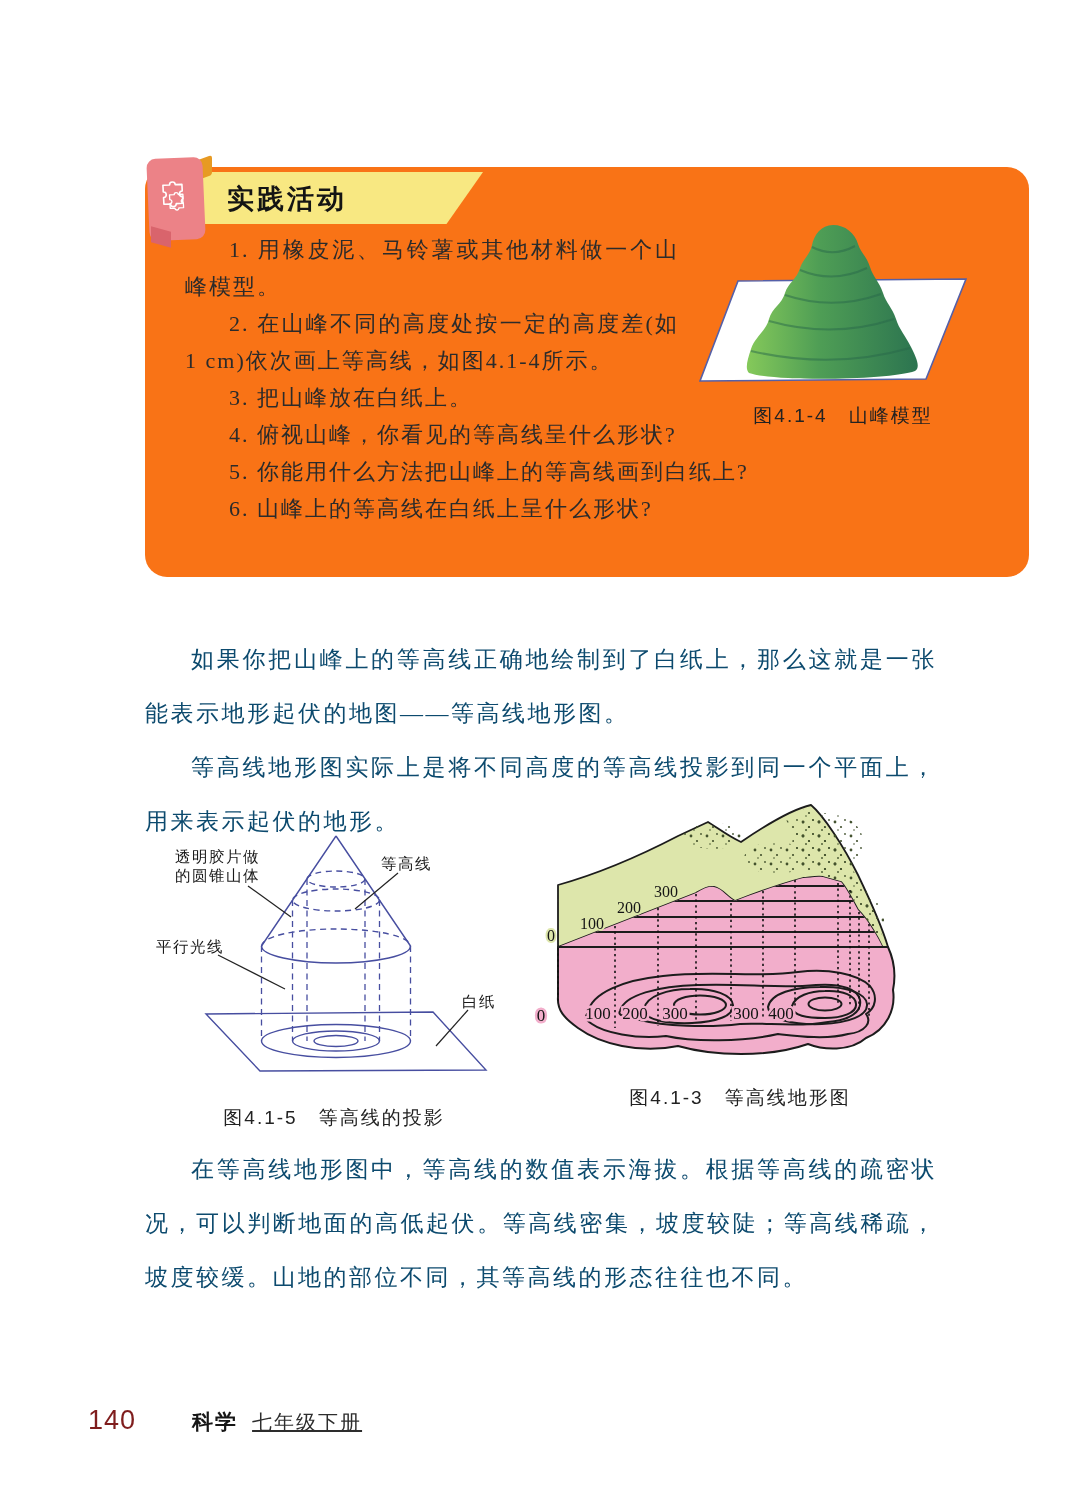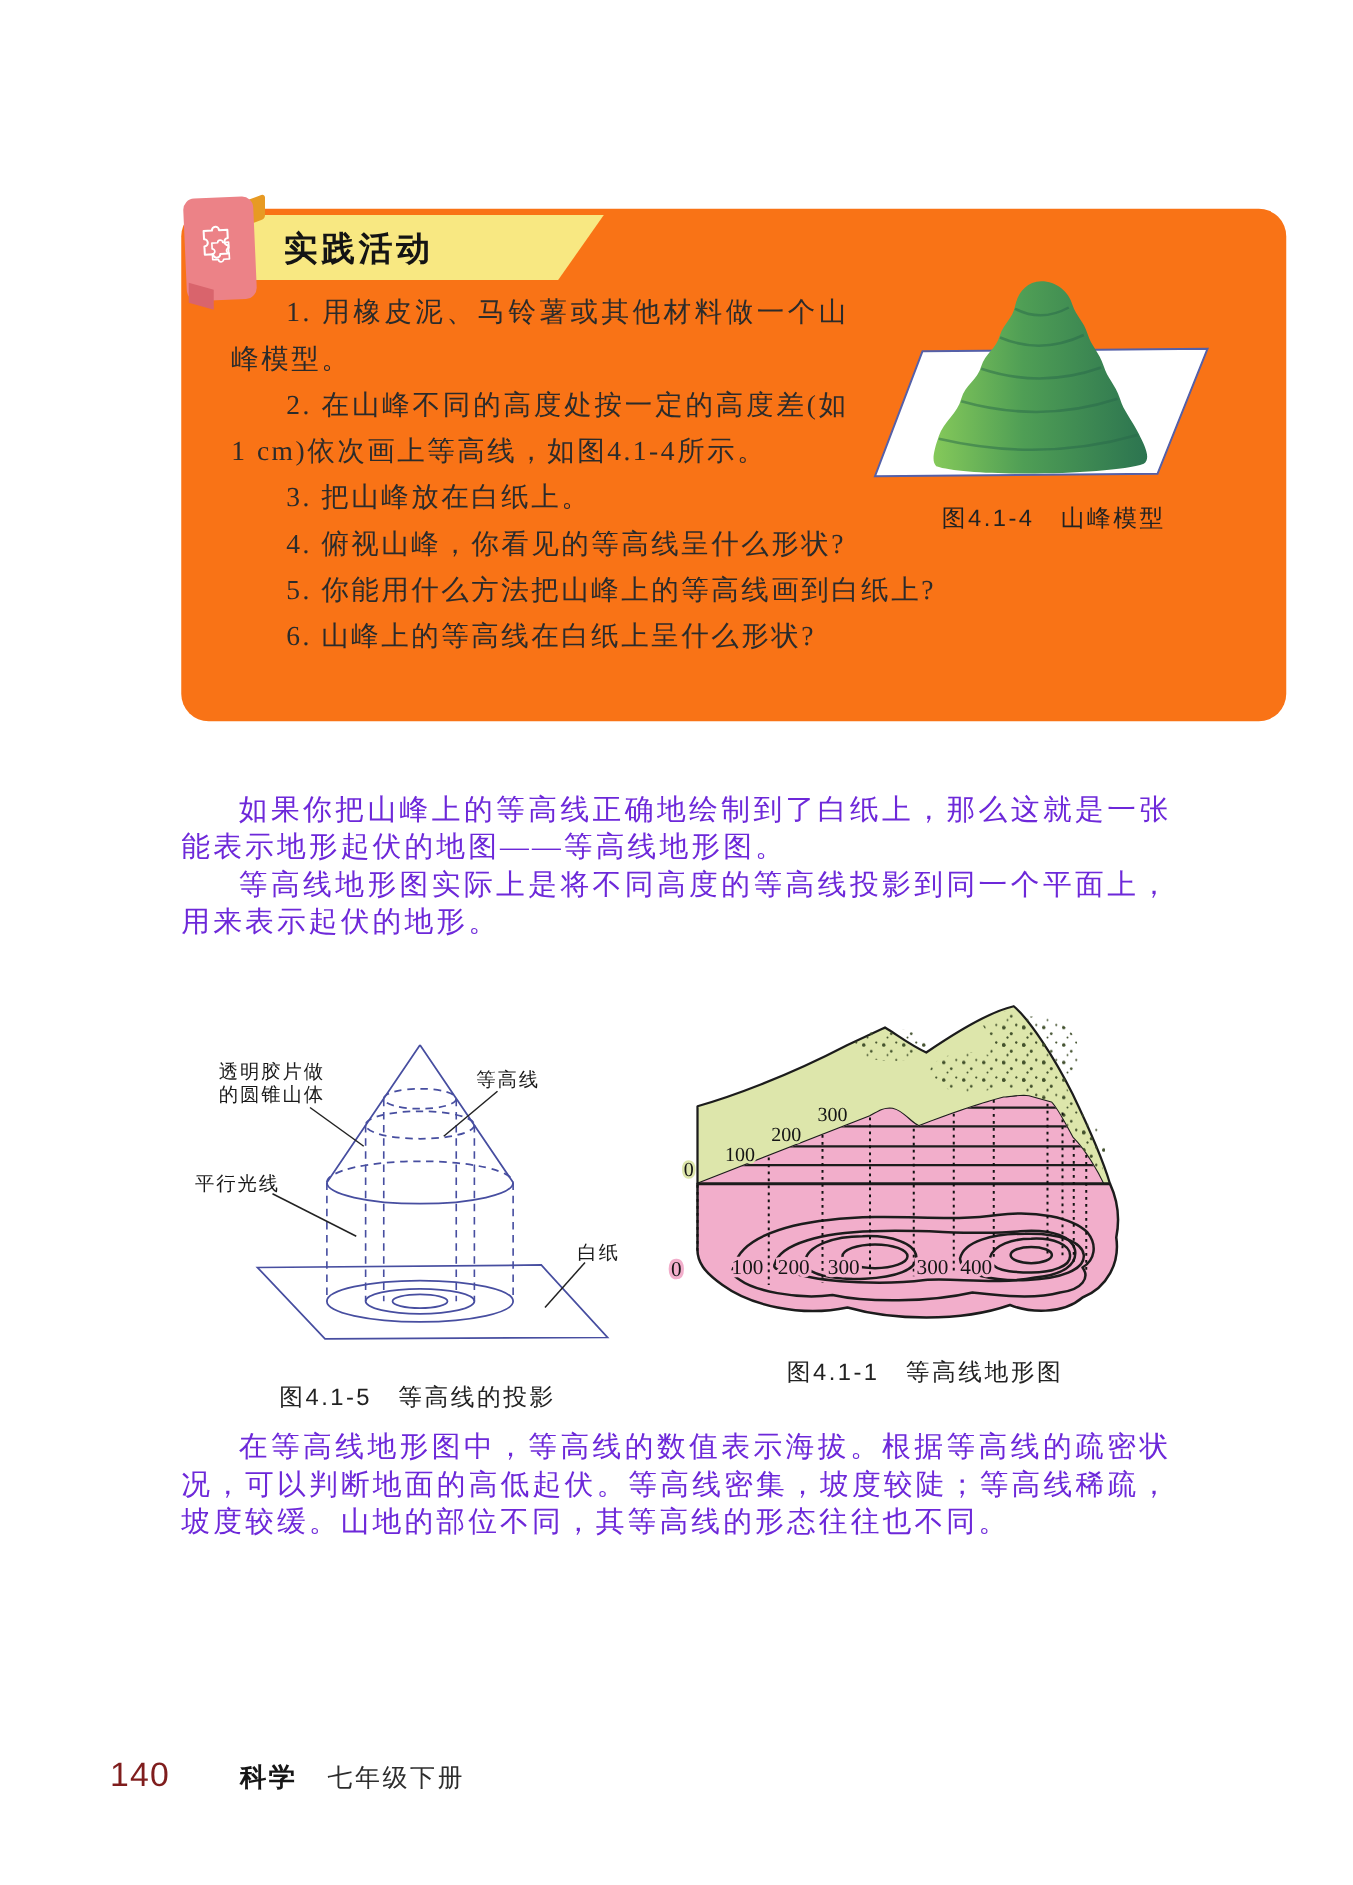--- a/index.html
+++ b/index.html
@@ -46,39 +46,39 @@
   .step{margin:0;text-indent:2em;}
   .fig4{float:right;width:300px;margin:-24px -2px 14px 14px;text-align:center;}
   .figcaption{
     font-family:"Liberation Sans","DejaVu Sans",sans-serif;
     font-size:19px;color:#222;letter-spacing:2px;line-height:24px;
   }
   .fig4 .figcaption{margin-top:2px;}
   
   .bodytext{
     position:absolute;left:145px;width:792px;
-    font-size:23px;line-height:30px;letter-spacing:2.5px;
-    text-align:justify;color:#6d28d9;
+    font-size:23px;line-height:54px;letter-spacing:2.5px;
+    text-align:justify;color:#0c4a6e;
   }
   #bt1{top:633px;}
   #bt2{top:1143px;}
   .bodytext p{margin:0;text-indent:2em;}
   
   .fig5{position:absolute;left:148px;top:822px;width:372px;text-align:center;}
   .fig5 .figcaption{margin-top:28px;}
   .fig6{position:absolute;left:528px;top:790px;width:424px;text-align:center;}
   .fig6 .figcaption{margin-top:10px;}
   
   .footer{
     position:absolute;left:88px;top:1405px;display:flex;align-items:baseline;
     font-family:"Liberation Sans","DejaVu Sans",sans-serif;
   }
   .footer .pnum{font-size:27px;color:#7f1d1d;letter-spacing:1px;}
   .footer .subject{font-size:21px;font-weight:bold;margin-left:56px;color:#161616;letter-spacing:2px;}
-  .footer .volume{font-size:20px;margin-left:24px;color:#2d2d2d;letter-spacing:2px;}
+  .footer .volume{font-size:20px;margin-left:14px;color:#2d2d2d;letter-spacing:2px;text-decoration:underline;}
   svg text{user-select:none;}
 </style>
 </head>
 <body>
 
 <div class="page">
 
   <section class="activity-box">
 
     <div class="banner">
@@ -271,21 +271,21 @@
 
       <g font-size="17" fill="#151515" text-anchor="middle" style="paint-order:stroke" stroke="#F2AECB" stroke-width="5">
         <text x="13" y="231">0</text>
         <text x="70" y="229">100</text>
         <text x="107" y="229">200</text>
         <text x="147" y="229">300</text>
         <text x="218" y="229">300</text>
         <text x="253" y="229">400</text>
       </g>
     </svg>
-    <figcaption class="figcaption">图4.1-1　等高线地形图</figcaption>
+    <figcaption class="figcaption">图4.1-3　等高线地形图</figcaption>
   </figure>
 
   <div class="bodytext" id="bt2">
     <p>在等高线地形图中，等高线的数值表示海拔。根据等高线的疏密状况，可以判断地面的高低起伏。等高线密集，坡度较陡；等高线稀疏，坡度较缓。山地的部位不同，其等高线的形态往往也不同。</p>
   </div>
 
   <div class="footer">
     <span class="pnum">140</span>
     <span class="subject">科学</span>
     <span class="volume">七年级下册</span>

